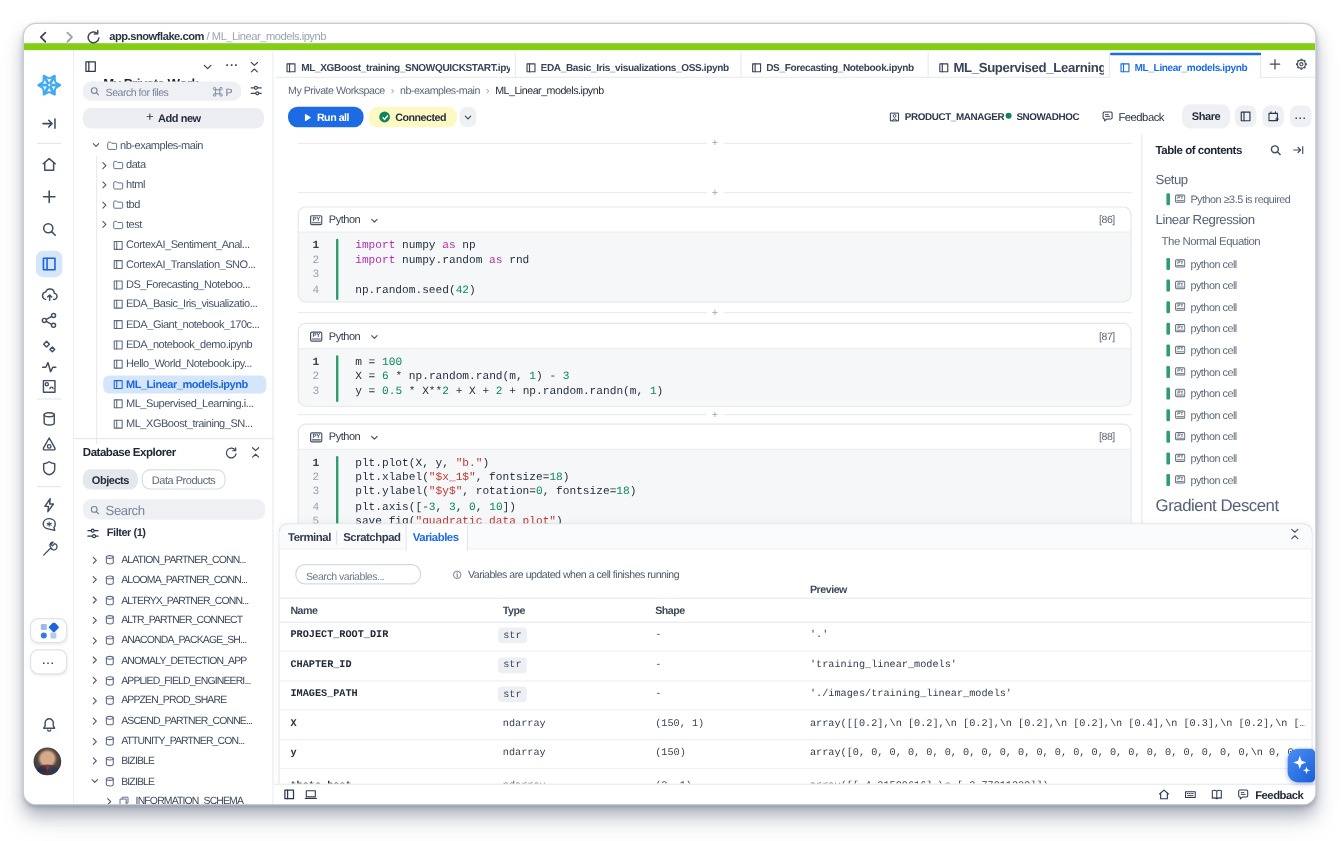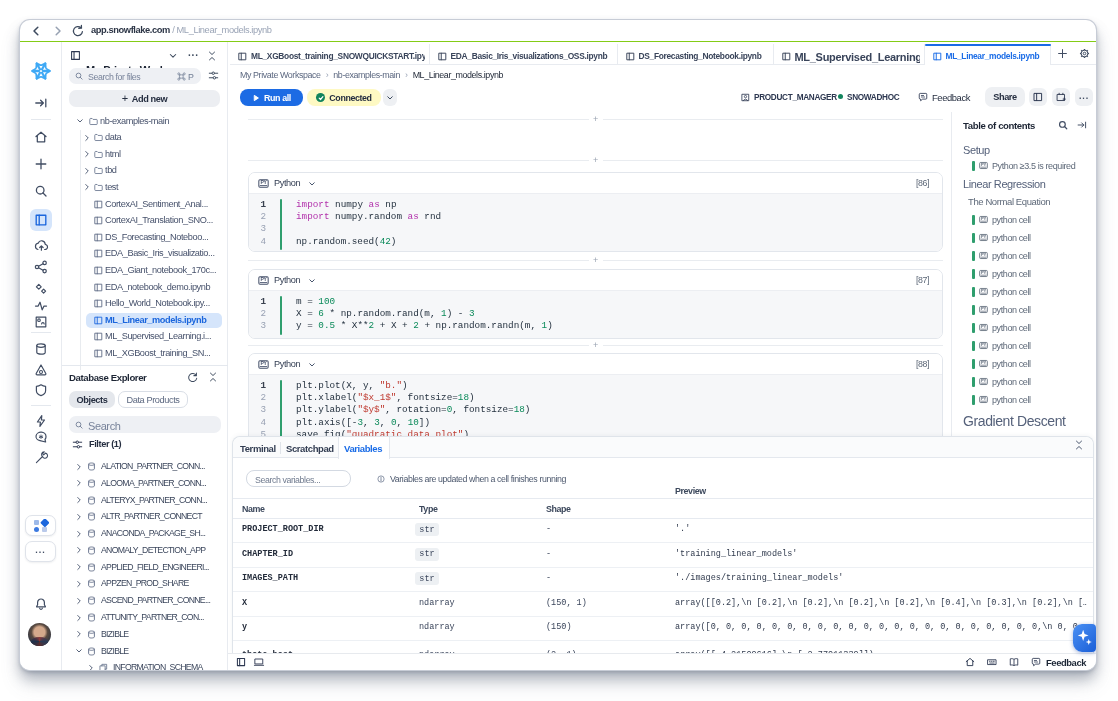--- a/index.html
+++ b/index.html
@@ -5,21 +5,21 @@
 body{font-family:"Liberation Sans",sans-serif;-webkit-font-smoothing:antialiased;letter-spacing:-0.4px}
 .a{position:absolute}
 .ell{white-space:nowrap;overflow:hidden}
 .mono{font-family:"Liberation Mono",monospace;letter-spacing:0}
 svg{display:block}
 .ic{display:flex;align-items:center;justify-content:center}
 </style></head><body>
 <div class="a" style="left:20px;top:20px;width:1076px;height:650px;background:#fff;border-radius:10px;
 box-shadow:0 0 0 1px #c7ccd6,0 2px 4px rgba(96,106,124,.45),0 9px 13px rgba(96,106,124,.40),0 14px 20px rgba(96,106,124,.17);overflow:hidden">
 
-<div class="a" style="left:0;top:0;width:1076px;height:22px;border-bottom:1px solid #84cc16">
+<div class="a" style="left:0;top:0;width:1076px;height:22px;border-bottom:6px solid #84cc16">
 <div class="a ic" style="left:8px;top:3px;width:16px;height:16px">
         <svg width="16" height="16" viewBox="0 0 16 16" style="" fill="none">
           <path d="M9.8 4.2 6 8 9.8 11.8" stroke="#3d4a5e" stroke-width="1.5" fill="none" stroke-linecap="round" stroke-linejoin="round"></path>
         </svg>
       </div>
 <div class="a ic" style="left:30px;top:3px;width:16px;height:16px">
         <svg width="16" height="16" viewBox="0 0 16 16" style="" fill="none">
           <path d="M6.2 4.2 10 8 6.2 11.8" stroke="#97a1b2" stroke-width="1.5" fill="none" stroke-linecap="round" stroke-linejoin="round"></path>
         </svg>
       </div>

